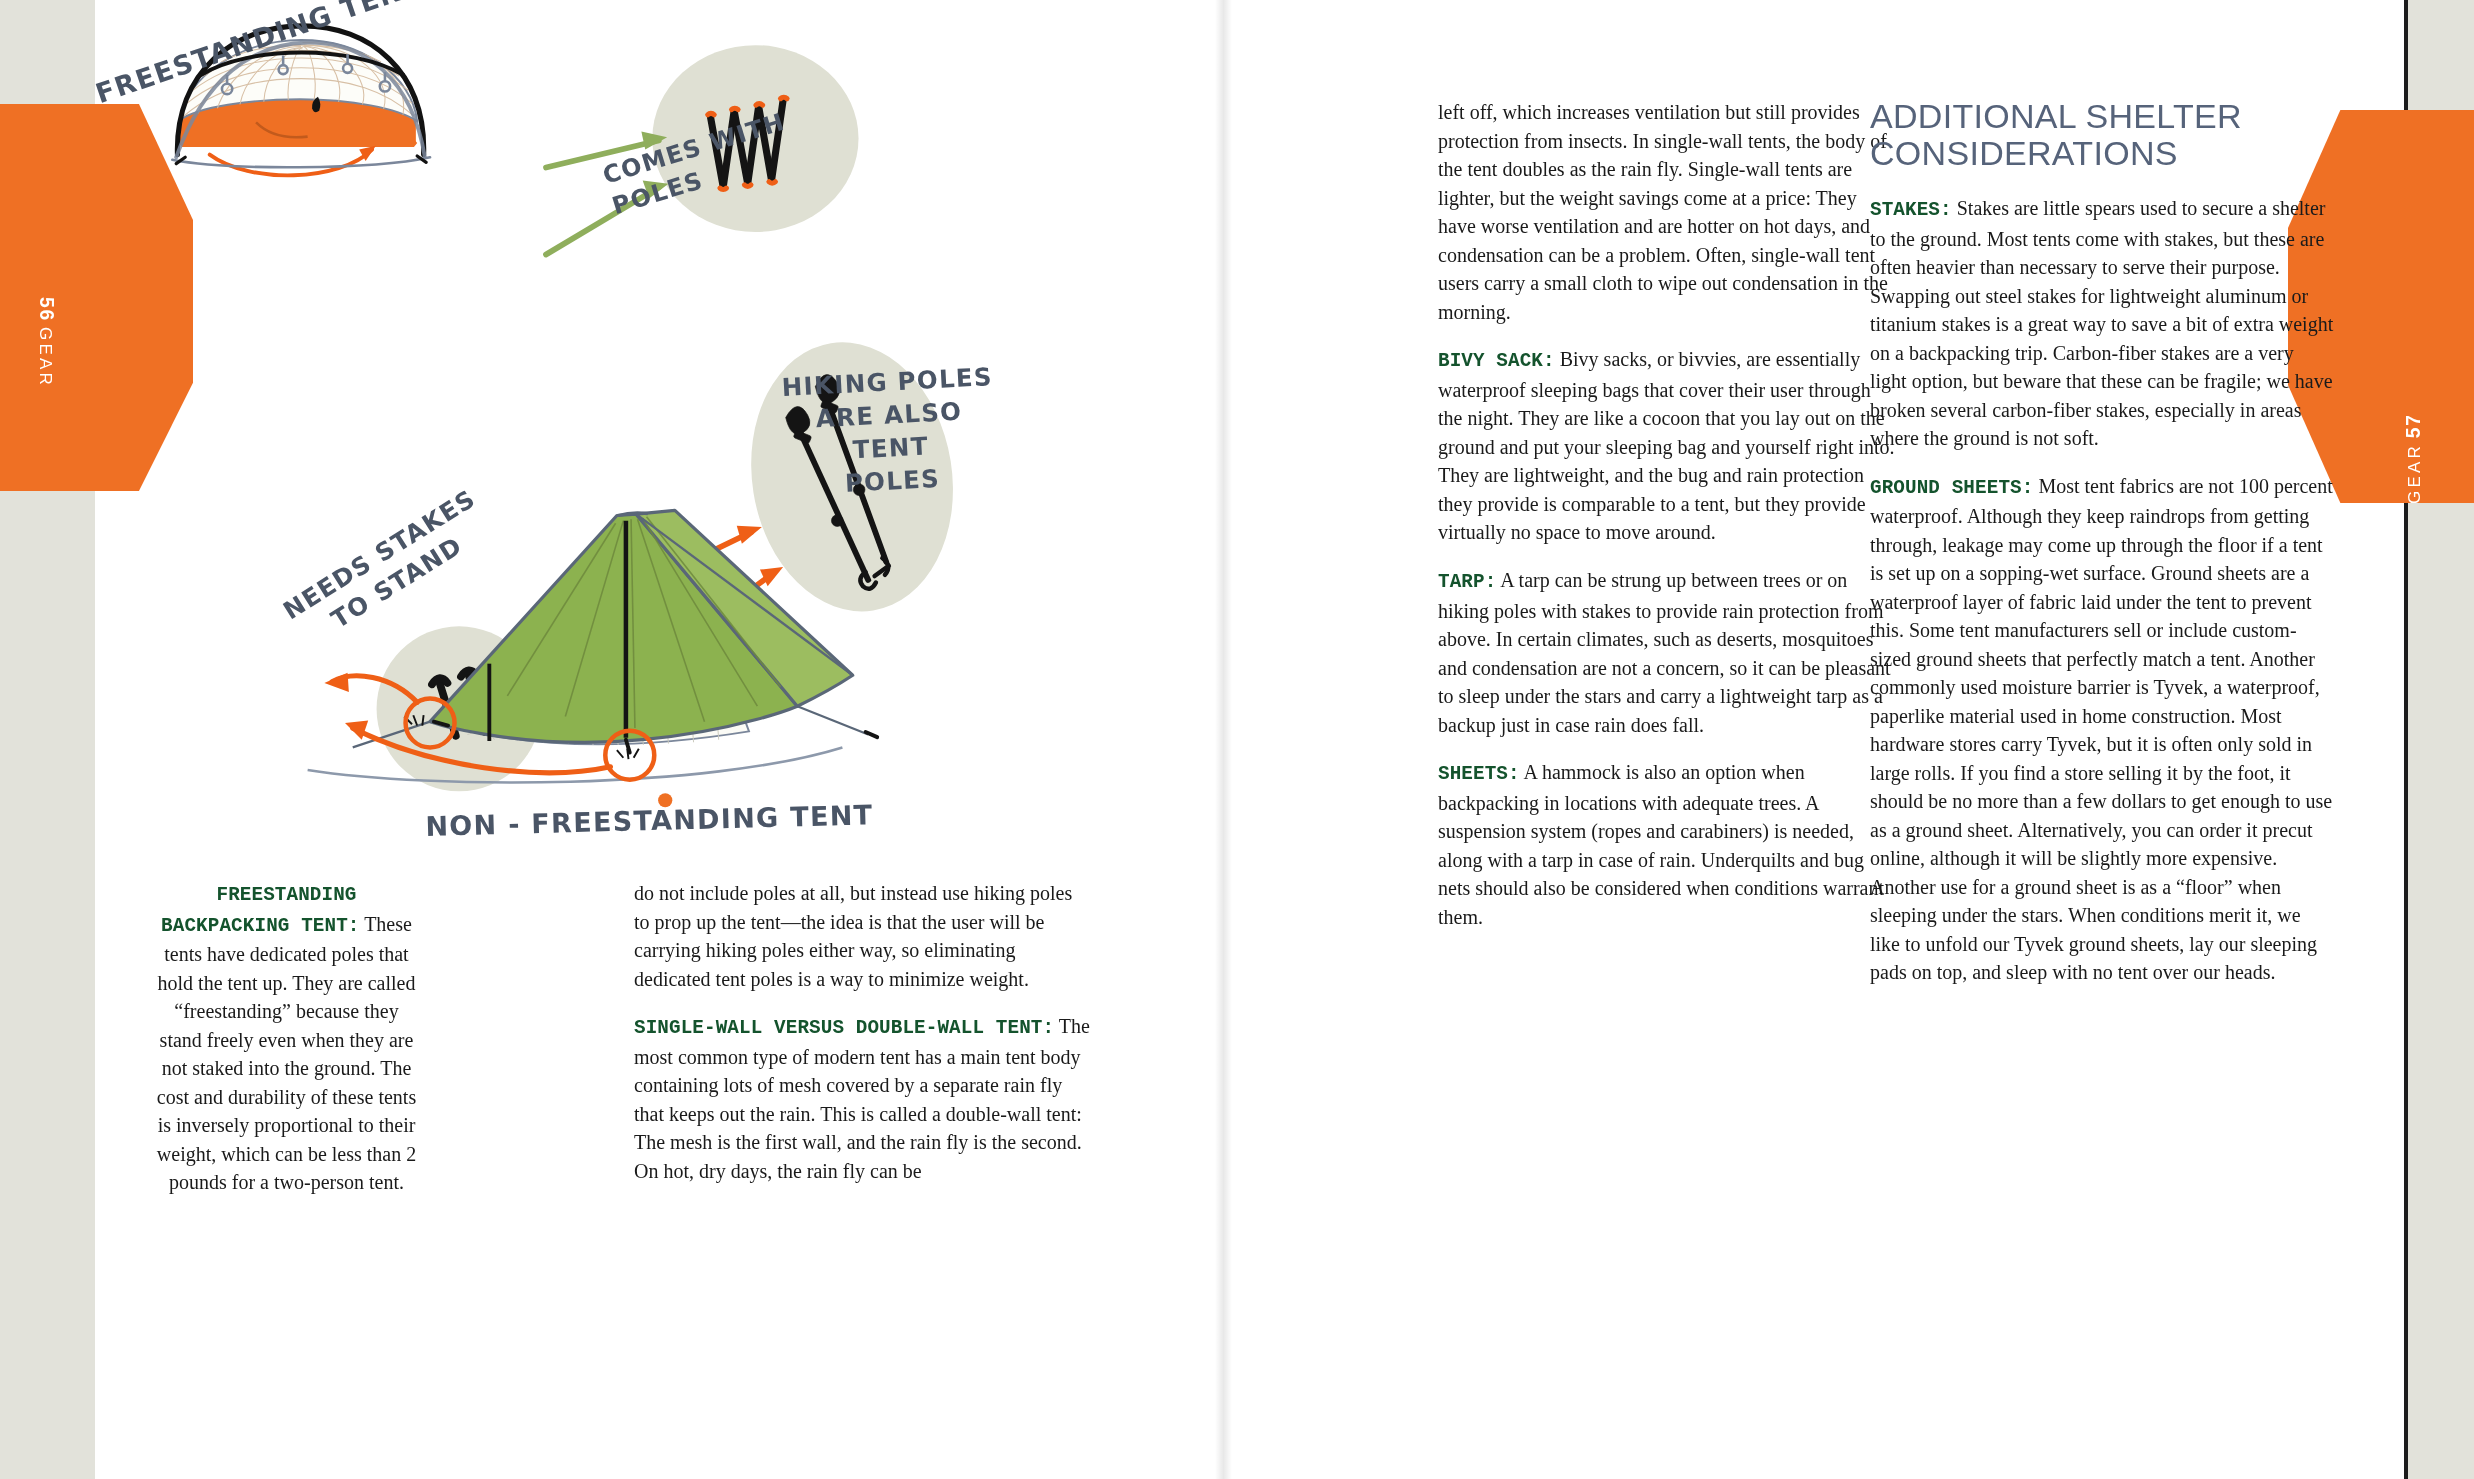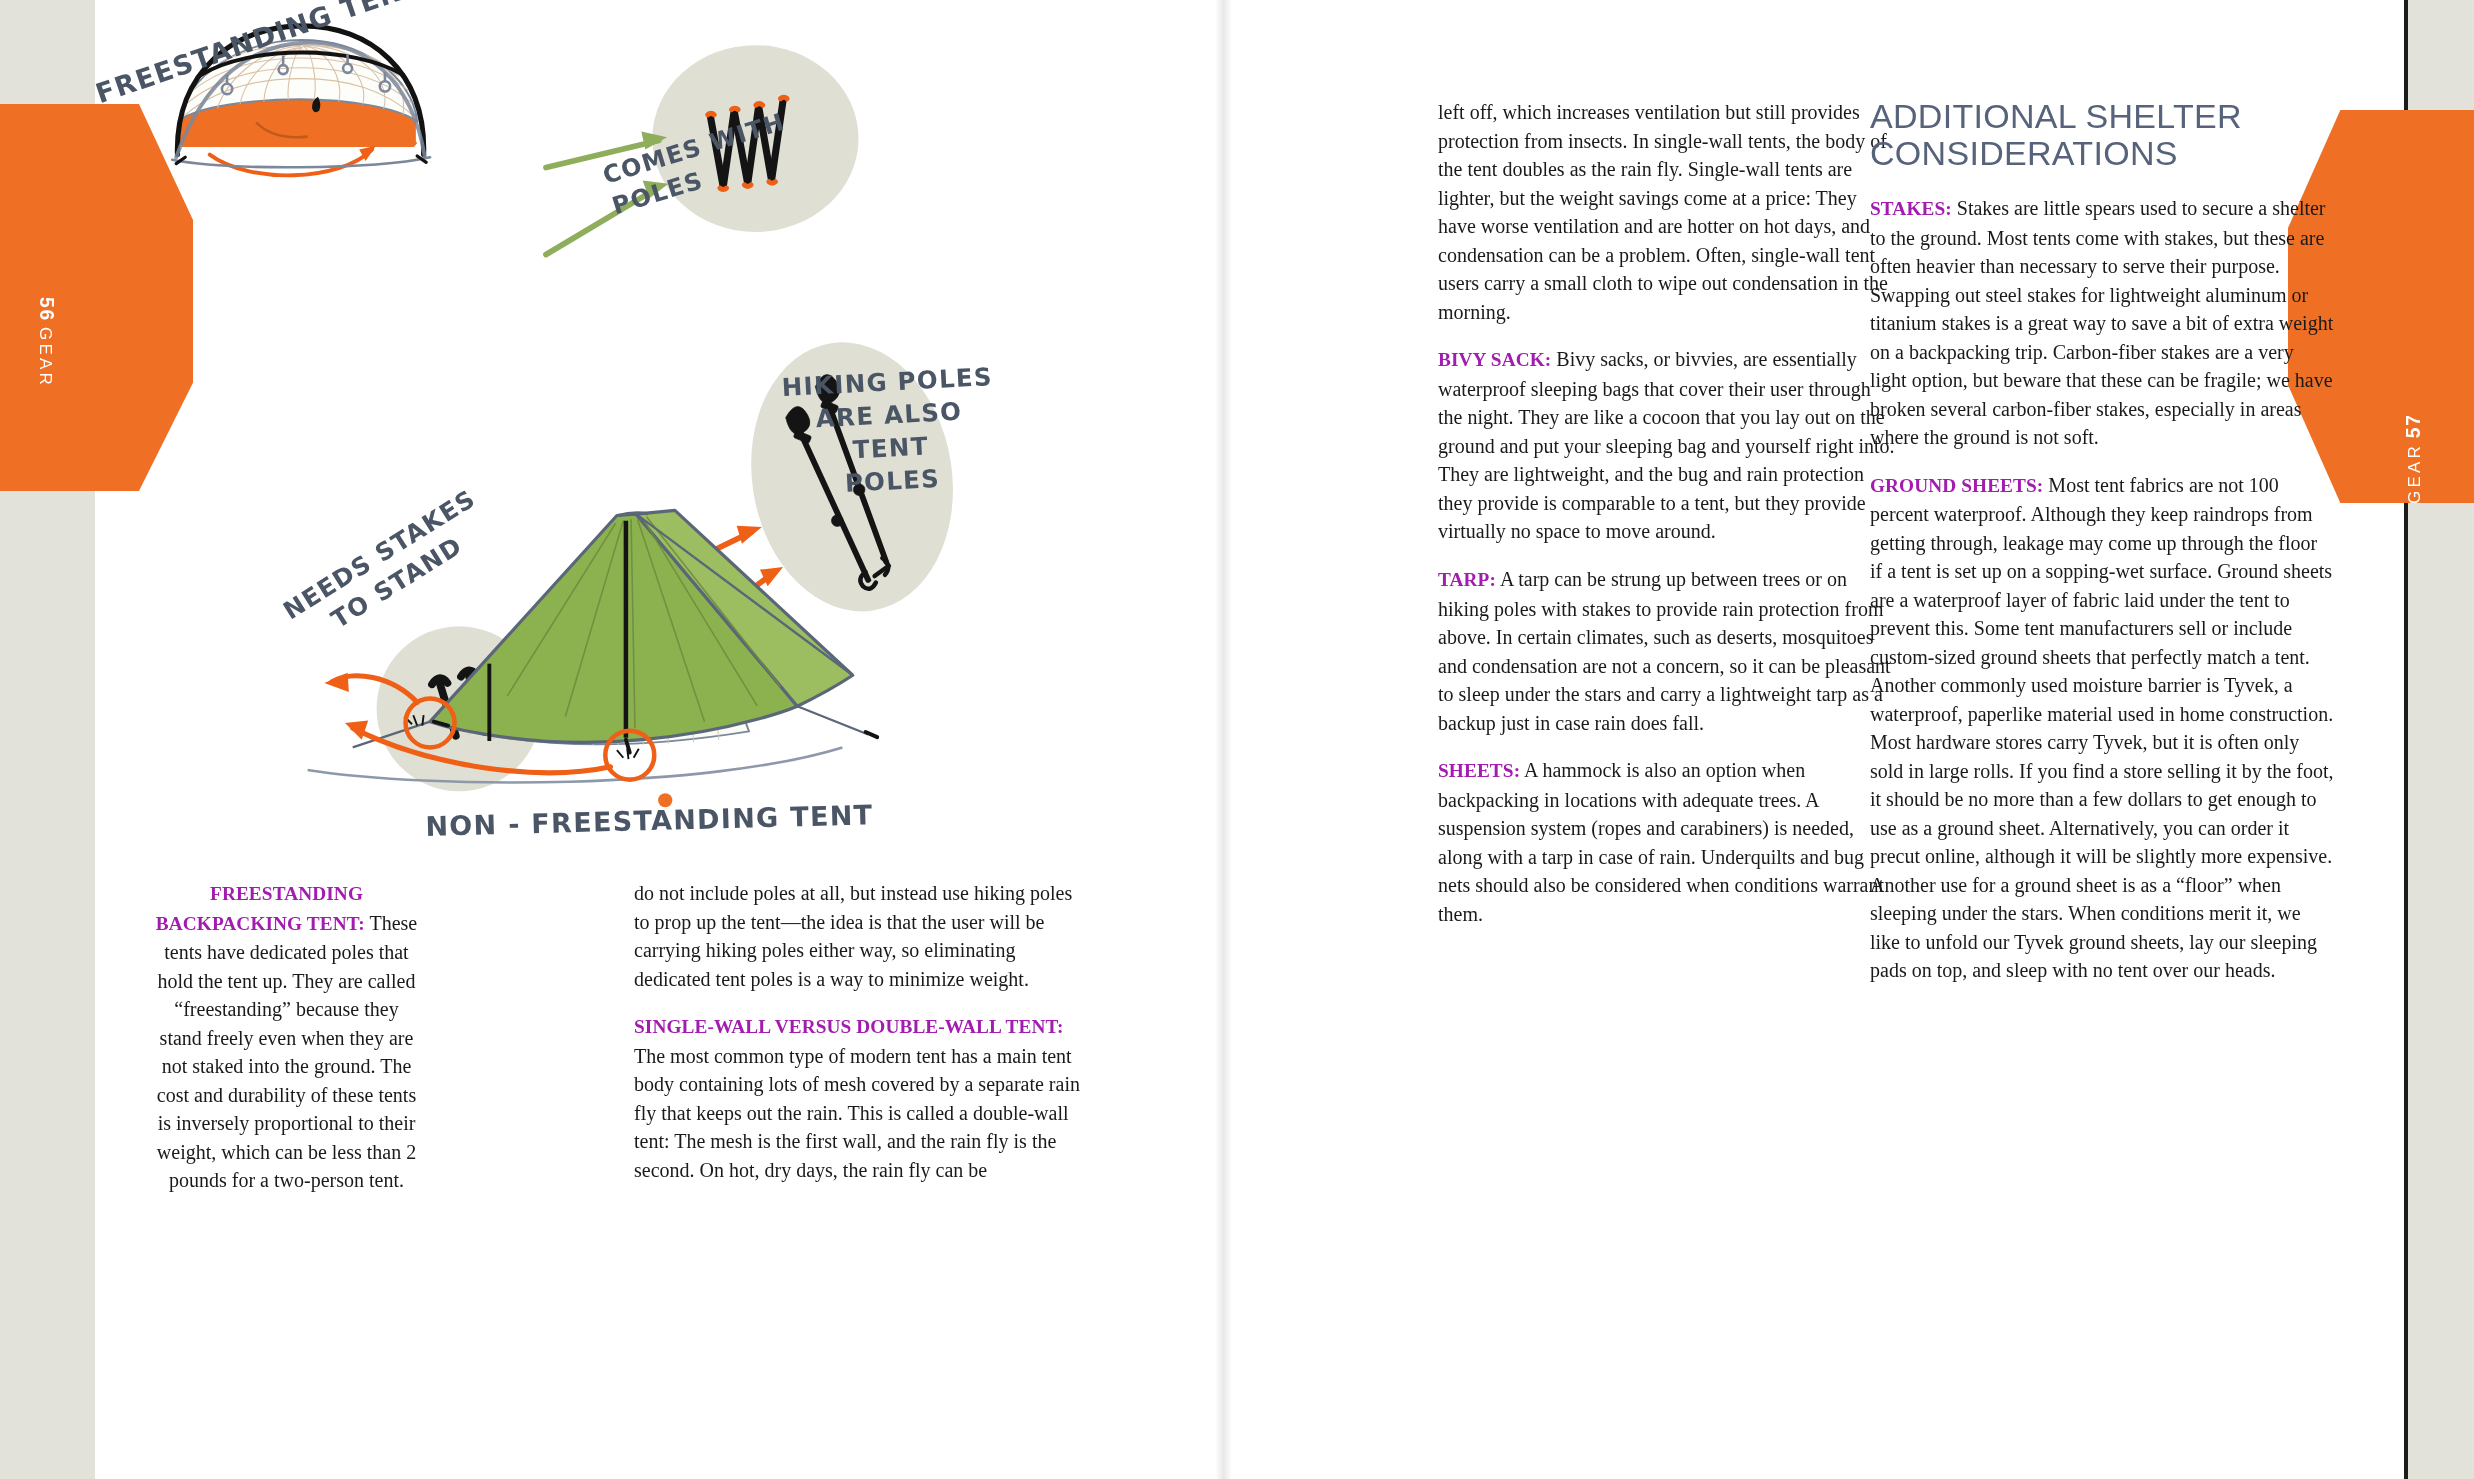--- a/index.html
+++ b/index.html
@@ -136,23 +136,23 @@
     position: absolute;
     font-family: "Liberation Serif", serif;
     font-size: 20px;
     line-height: 28.5px;
     color: #1a1a1a;
     text-align: left;
   }
   .col p { margin: 0 0 19.3px 0; }
   .col p:last-child { margin-bottom: 0; }
   .runin {
-    font-family: Liberation Serif, serif;
+    font-family: Liberation Mono, monospace;
     font-weight: bold;
-    color: #a21caf;
+    color: #14532d;
     letter-spacing: 0.1px;
     font-size: 19.3px;
   }
   .sect-head {
     font-family: "Liberation Sans", sans-serif;
     font-weight: normal;
     color: #56637a;
     font-size: 34px;
     line-height: 37px;
     letter-spacing: 0.3px;

